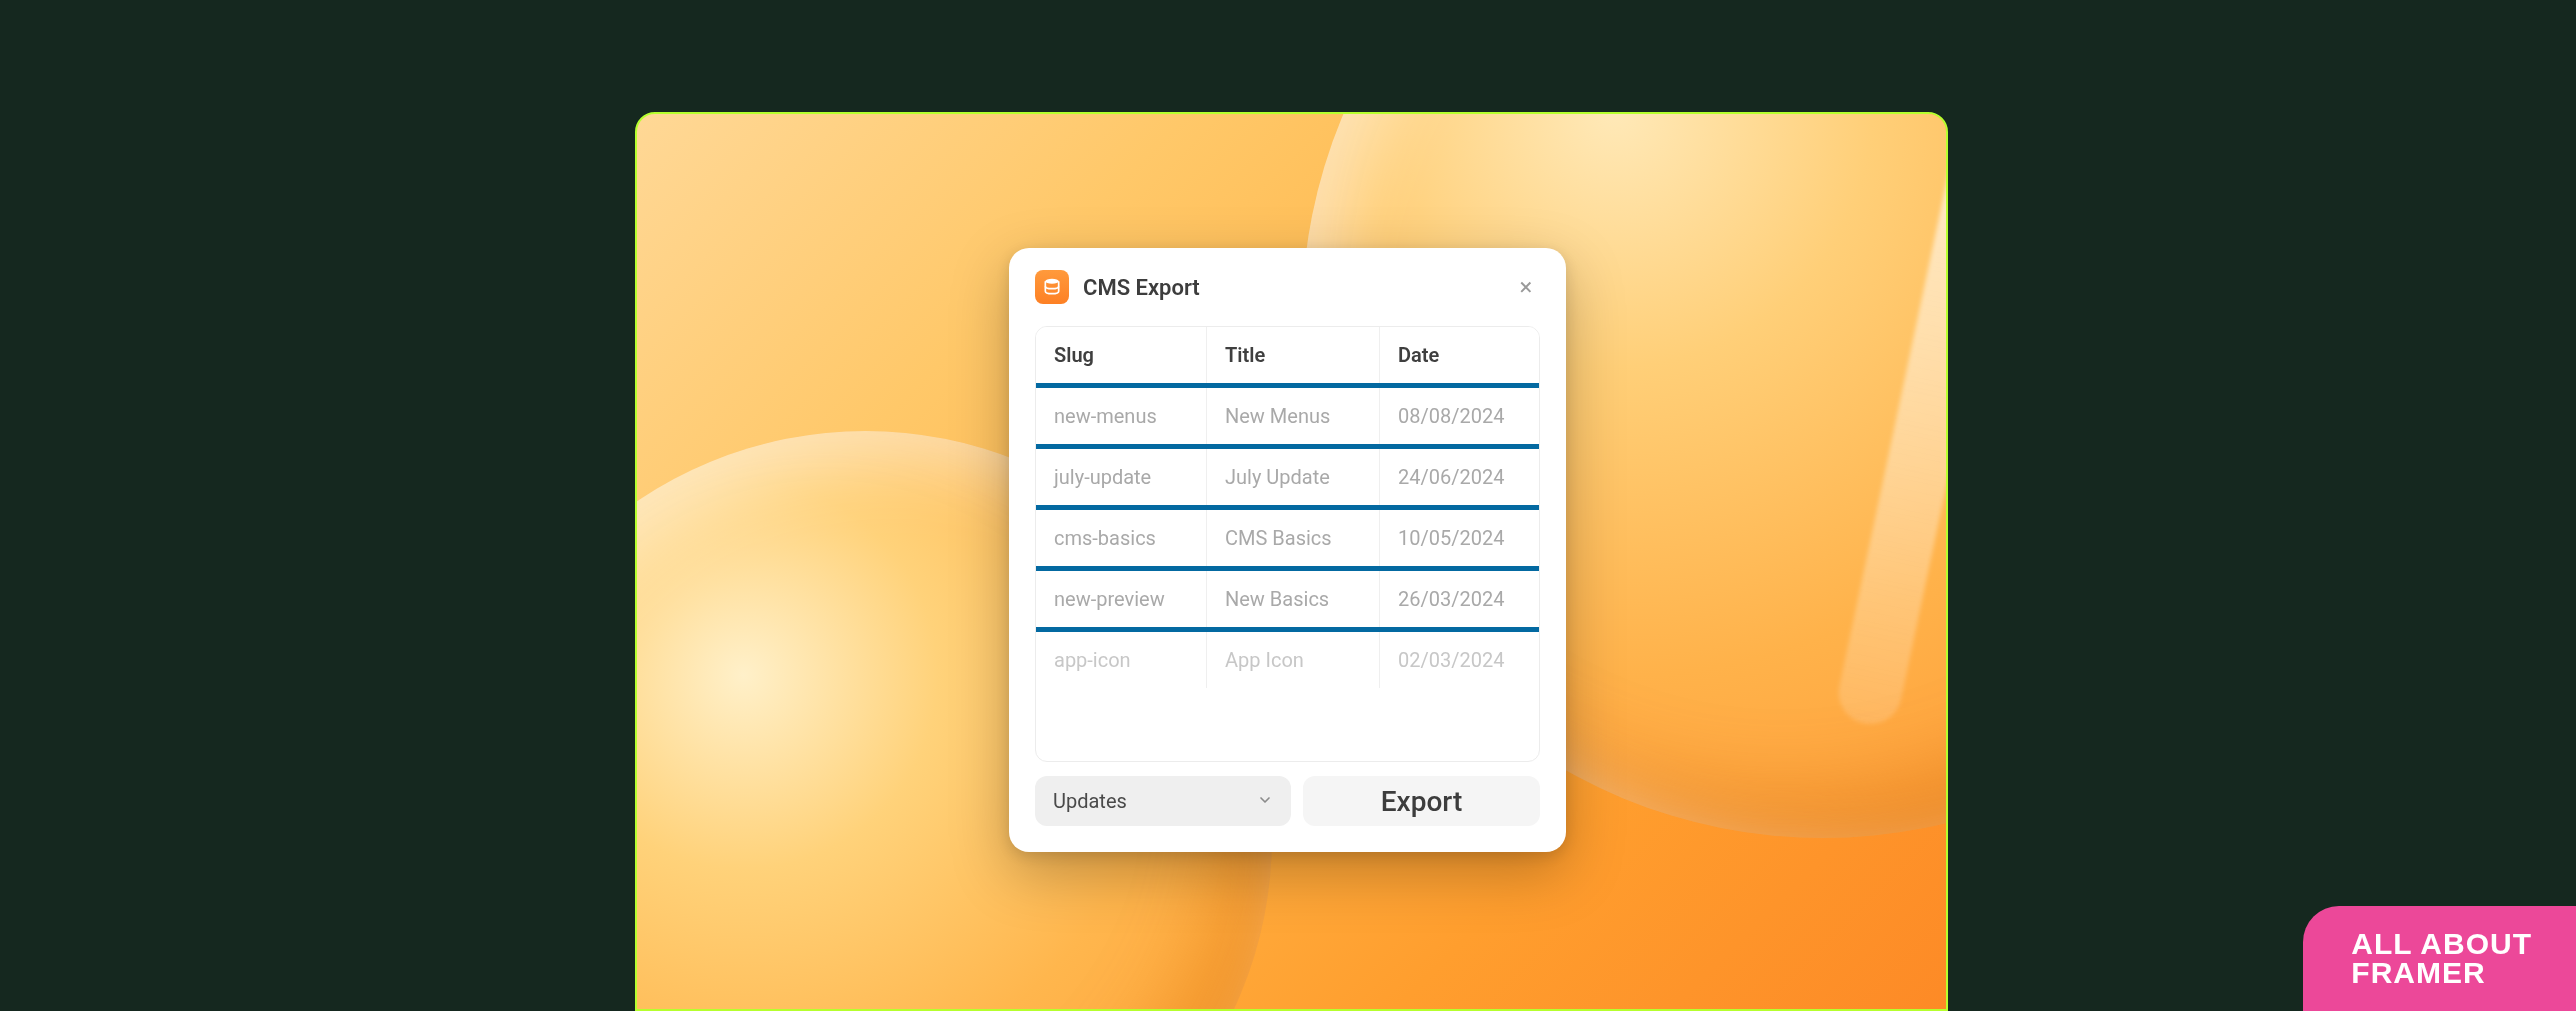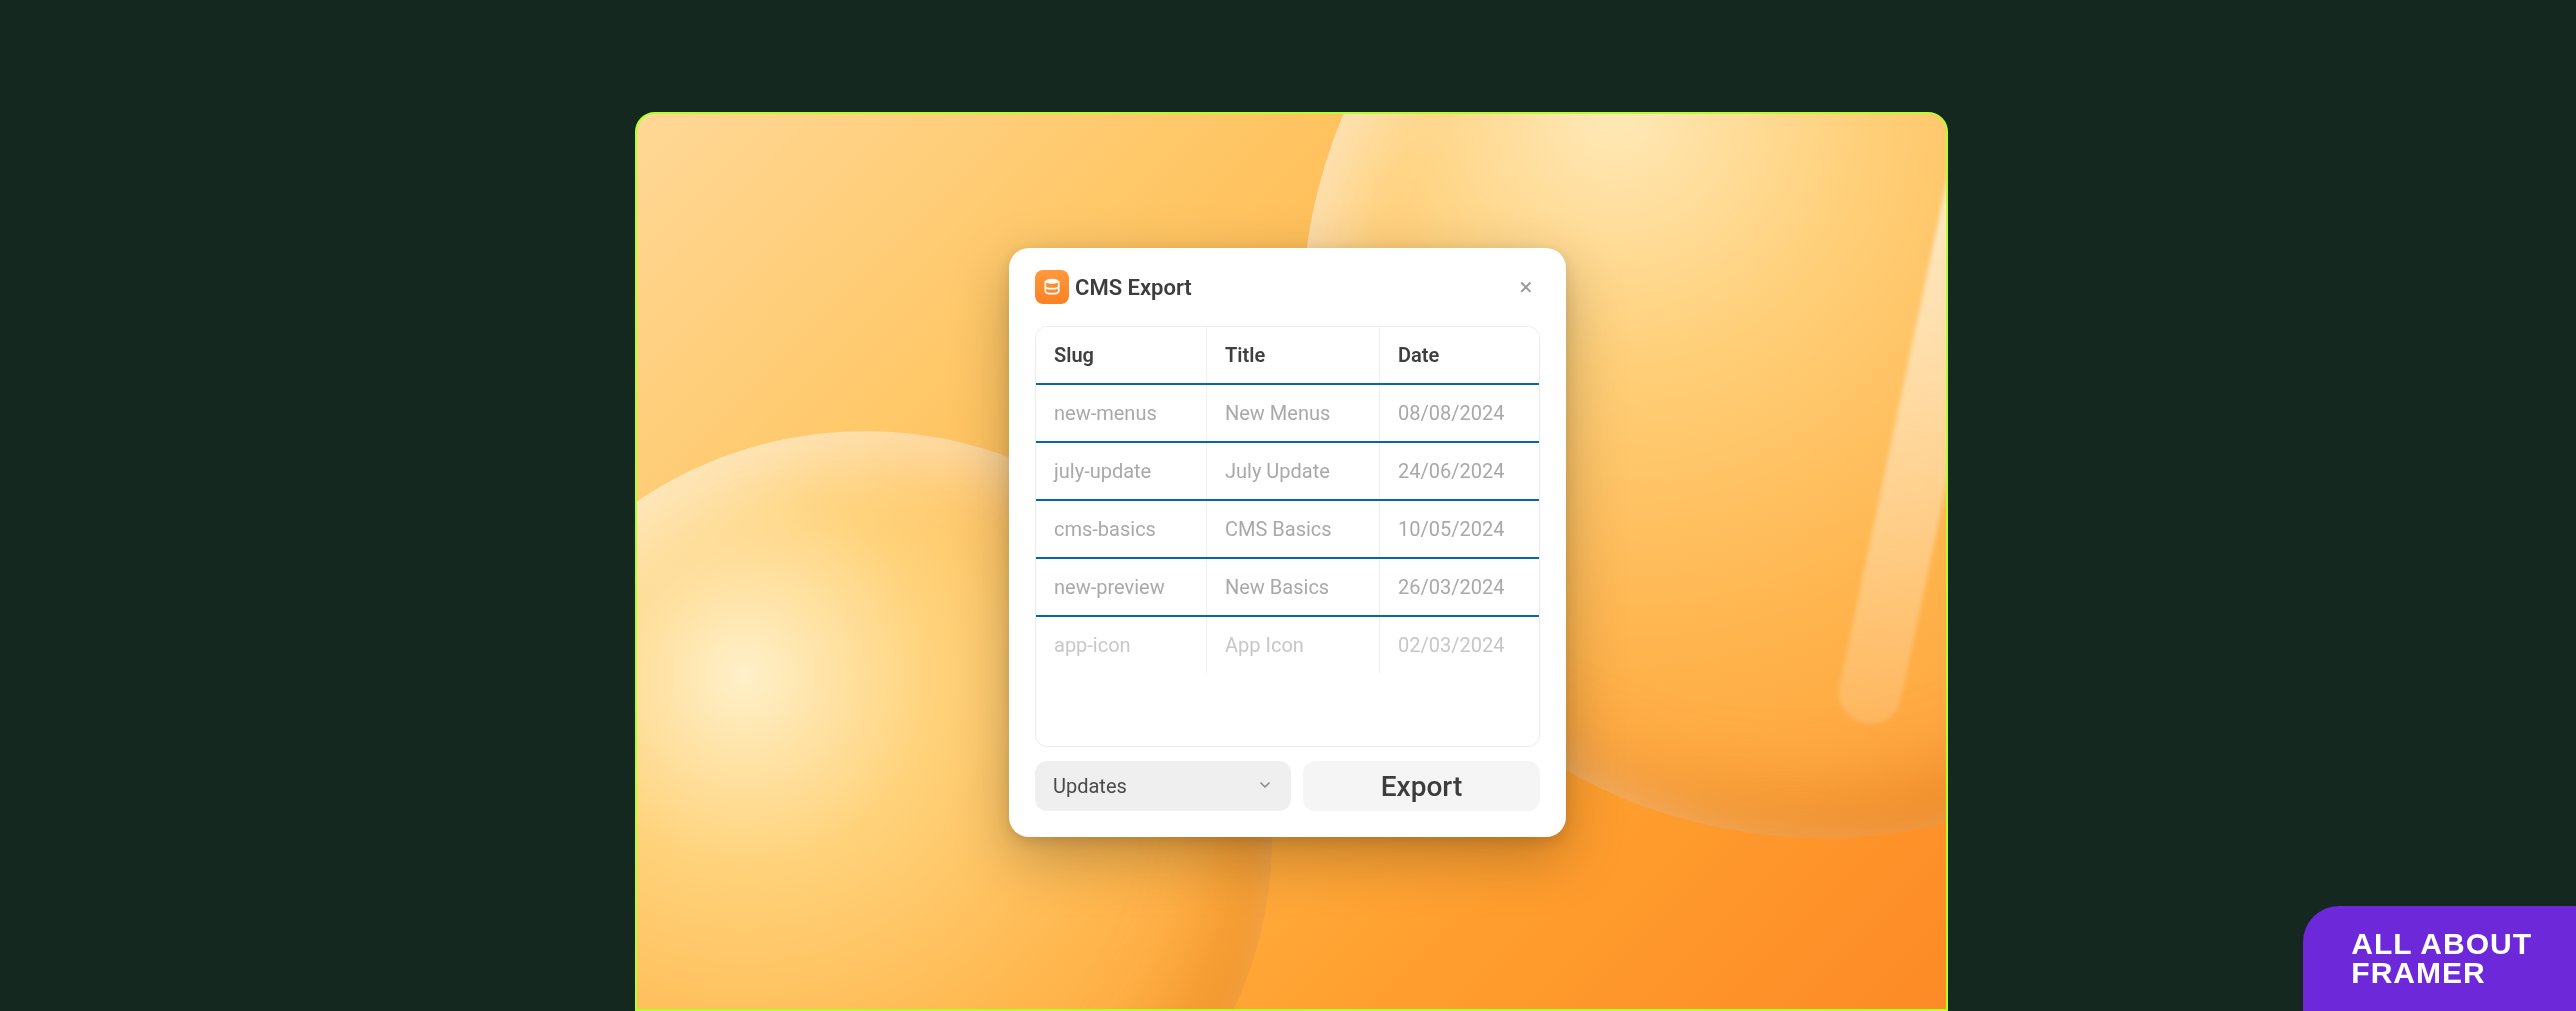--- a/index.html
+++ b/index.html
@@ -70,21 +70,21 @@
   width: 34px; height: 34px;
   background: linear-gradient(180deg, #ff9a3c, #fd8024);
   border-radius: 8px;
   display: flex;
   align-items: center;
   justify-content: center;
   flex-shrink: 0;
 }
 .app-icon svg { width: 20px; height: 20px; }
 .modal-title {
-  margin-left: 6px;
+  margin-left: 14px;
   font-size: 22px;
   font-weight: 600;
   color: #3d3d3d;
 }
 .close-btn {
   margin-left: auto;
   width: 28px; height: 28px;
   color: #9a9a9a;
   cursor: pointer;
   display: flex;
@@ -94,21 +94,21 @@
   line-height: 1;
 }
 .table-wrap {
   margin: 4px 26px 0 26px;
   border: 1px solid #ececec;
   border-radius: 12px;
   overflow: hidden;
 }
 .t-row {
   display: flex;
-  border-bottom: 2px solid #0369a1;
+  border-bottom: 5px solid #0369a1;
 }
 .t-row:last-child { border-bottom: none; }
 .t-head { background: #fff; }
 .t-cell {
   padding: 16px 18px;
   font-size: 20px;
   white-space: nowrap;
   overflow: hidden;
   text-overflow: ellipsis;
   border-right: 1px solid #efefef;
@@ -154,21 +154,21 @@
   justify-content: center;
   cursor: pointer;
   font-size: 28px;
   font-weight: 500;
   color: #3d3d3d;
 }
 .watermark-wrap {
   position: absolute;
   right: 0;
   bottom: 0;
-  background: #6d28d9;
+  background: #ec4899;
   border-top-left-radius: 36px;
   padding: 24px 44px 24px 48px;
 }
 .watermark {
   font-family: Arial, sans-serif;
   color: #fff;
   font-size: 30px;
   font-weight: 900;
   line-height: 0.95;
   letter-spacing: 1px;

